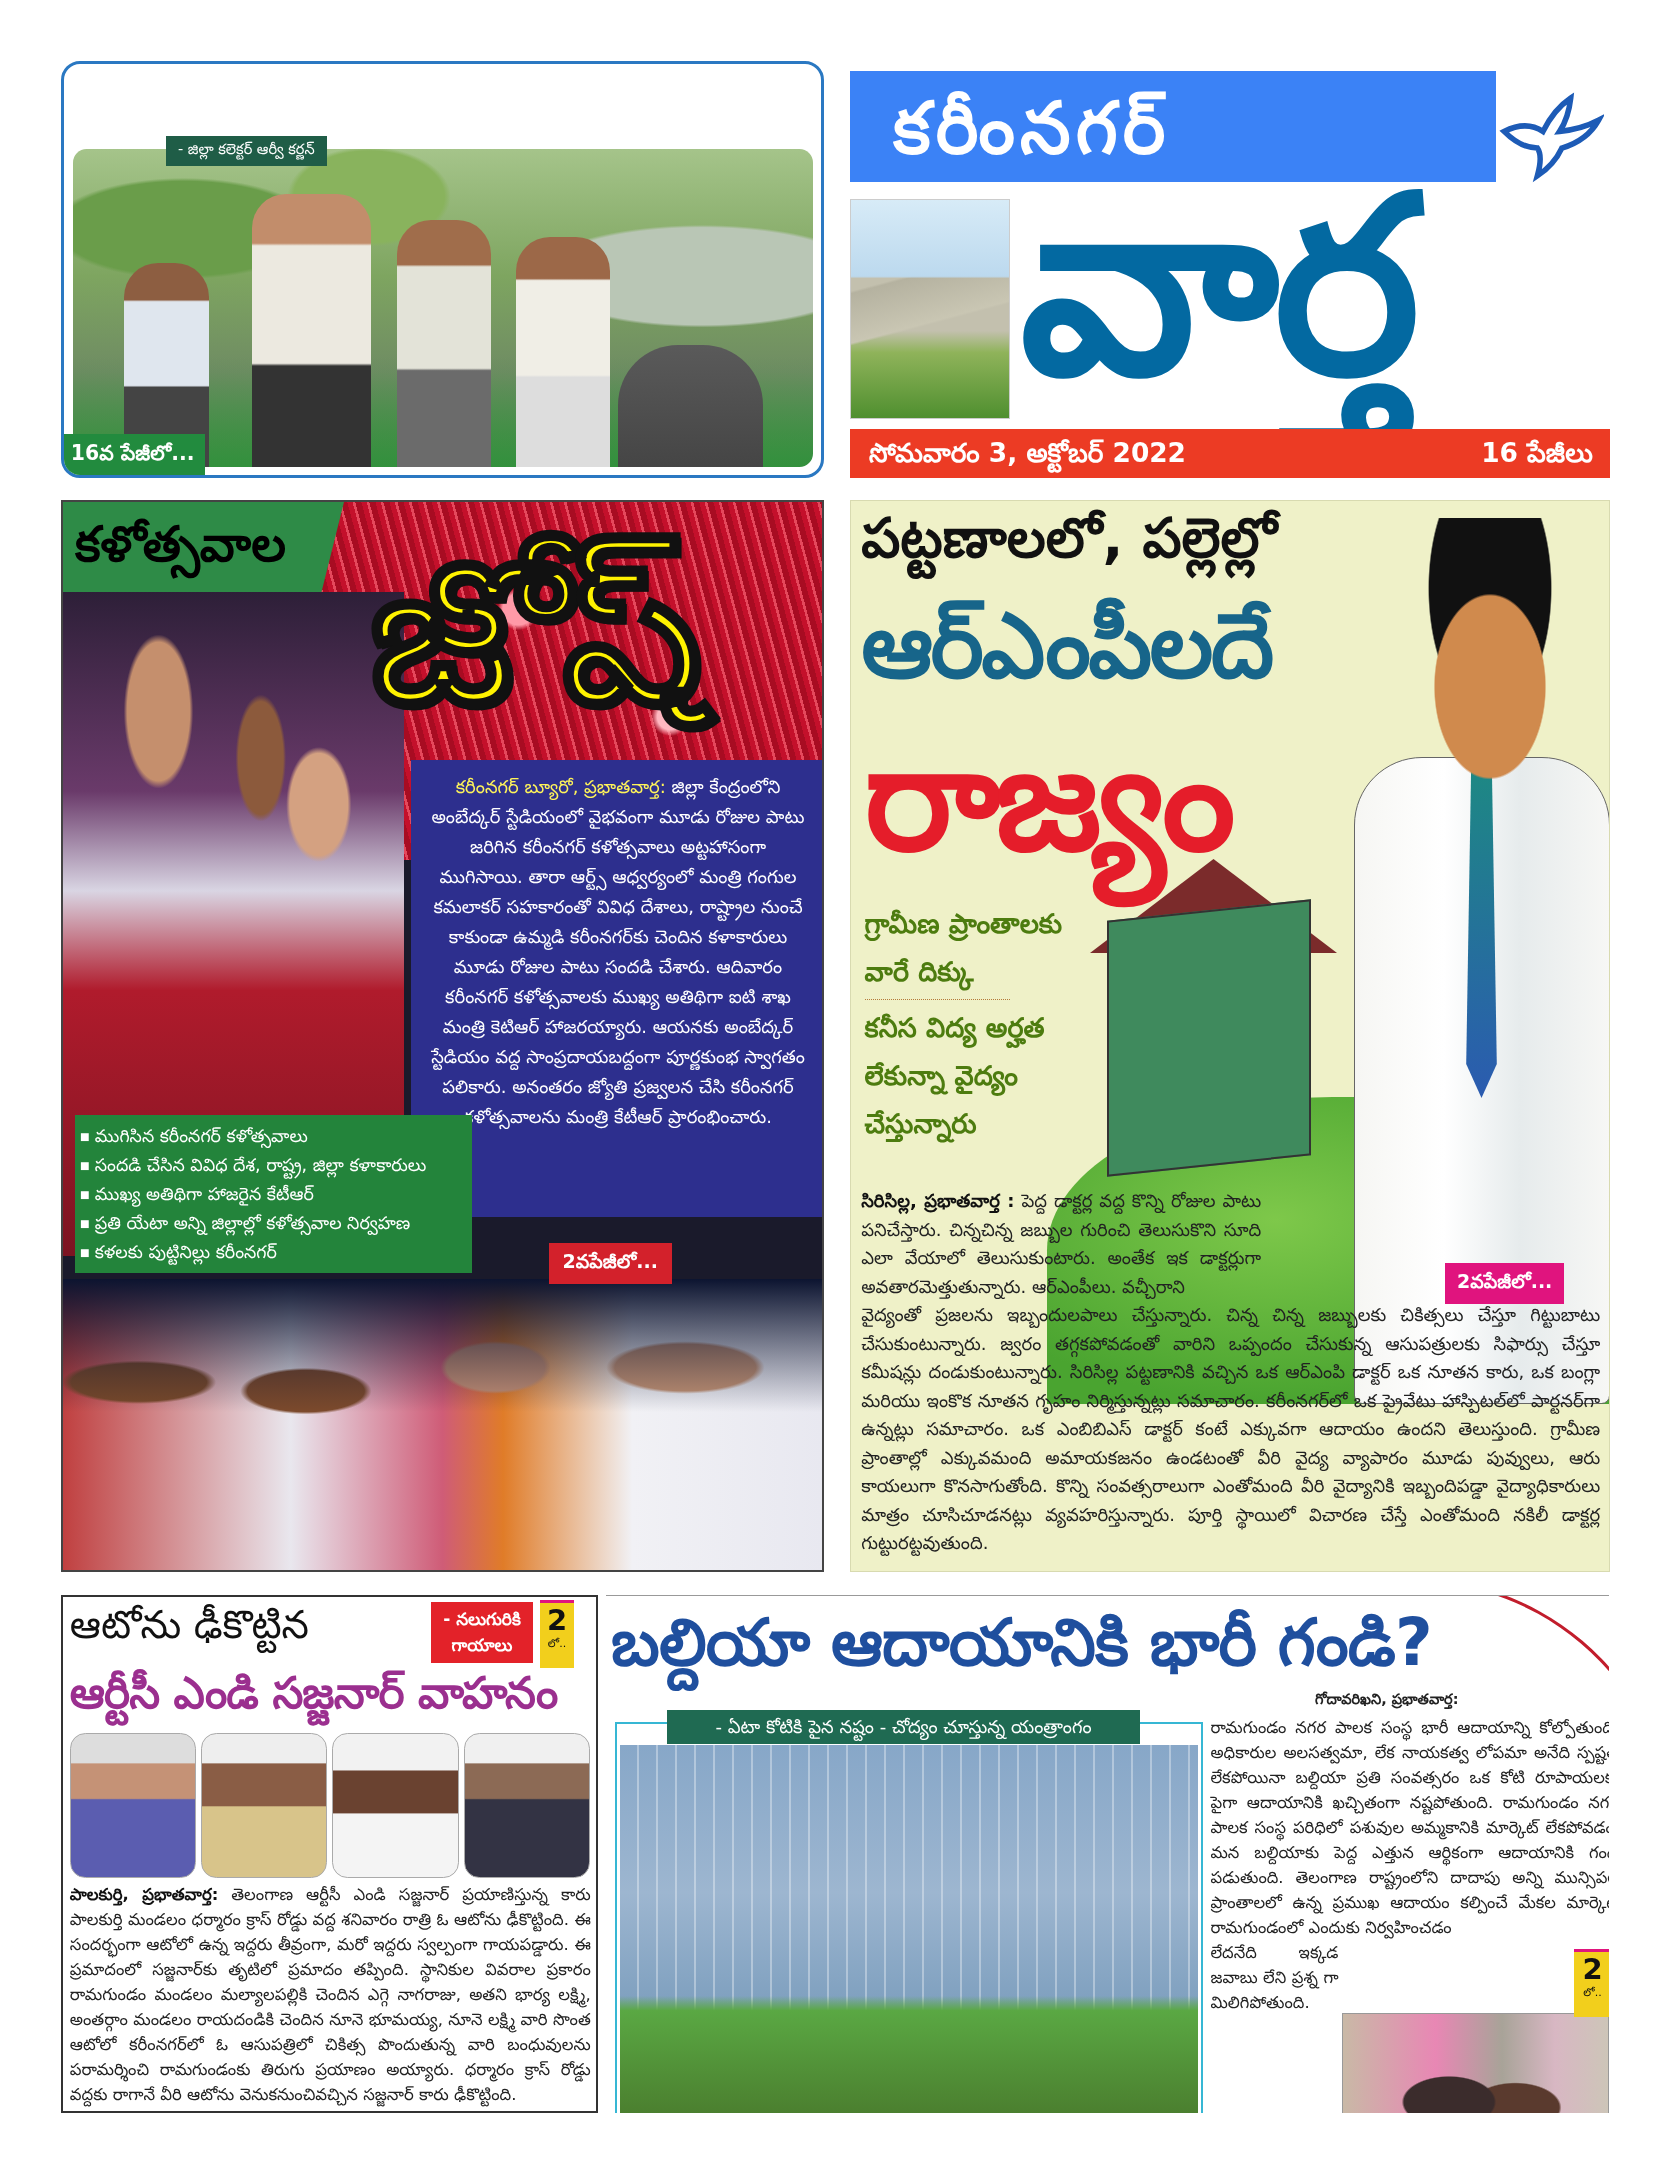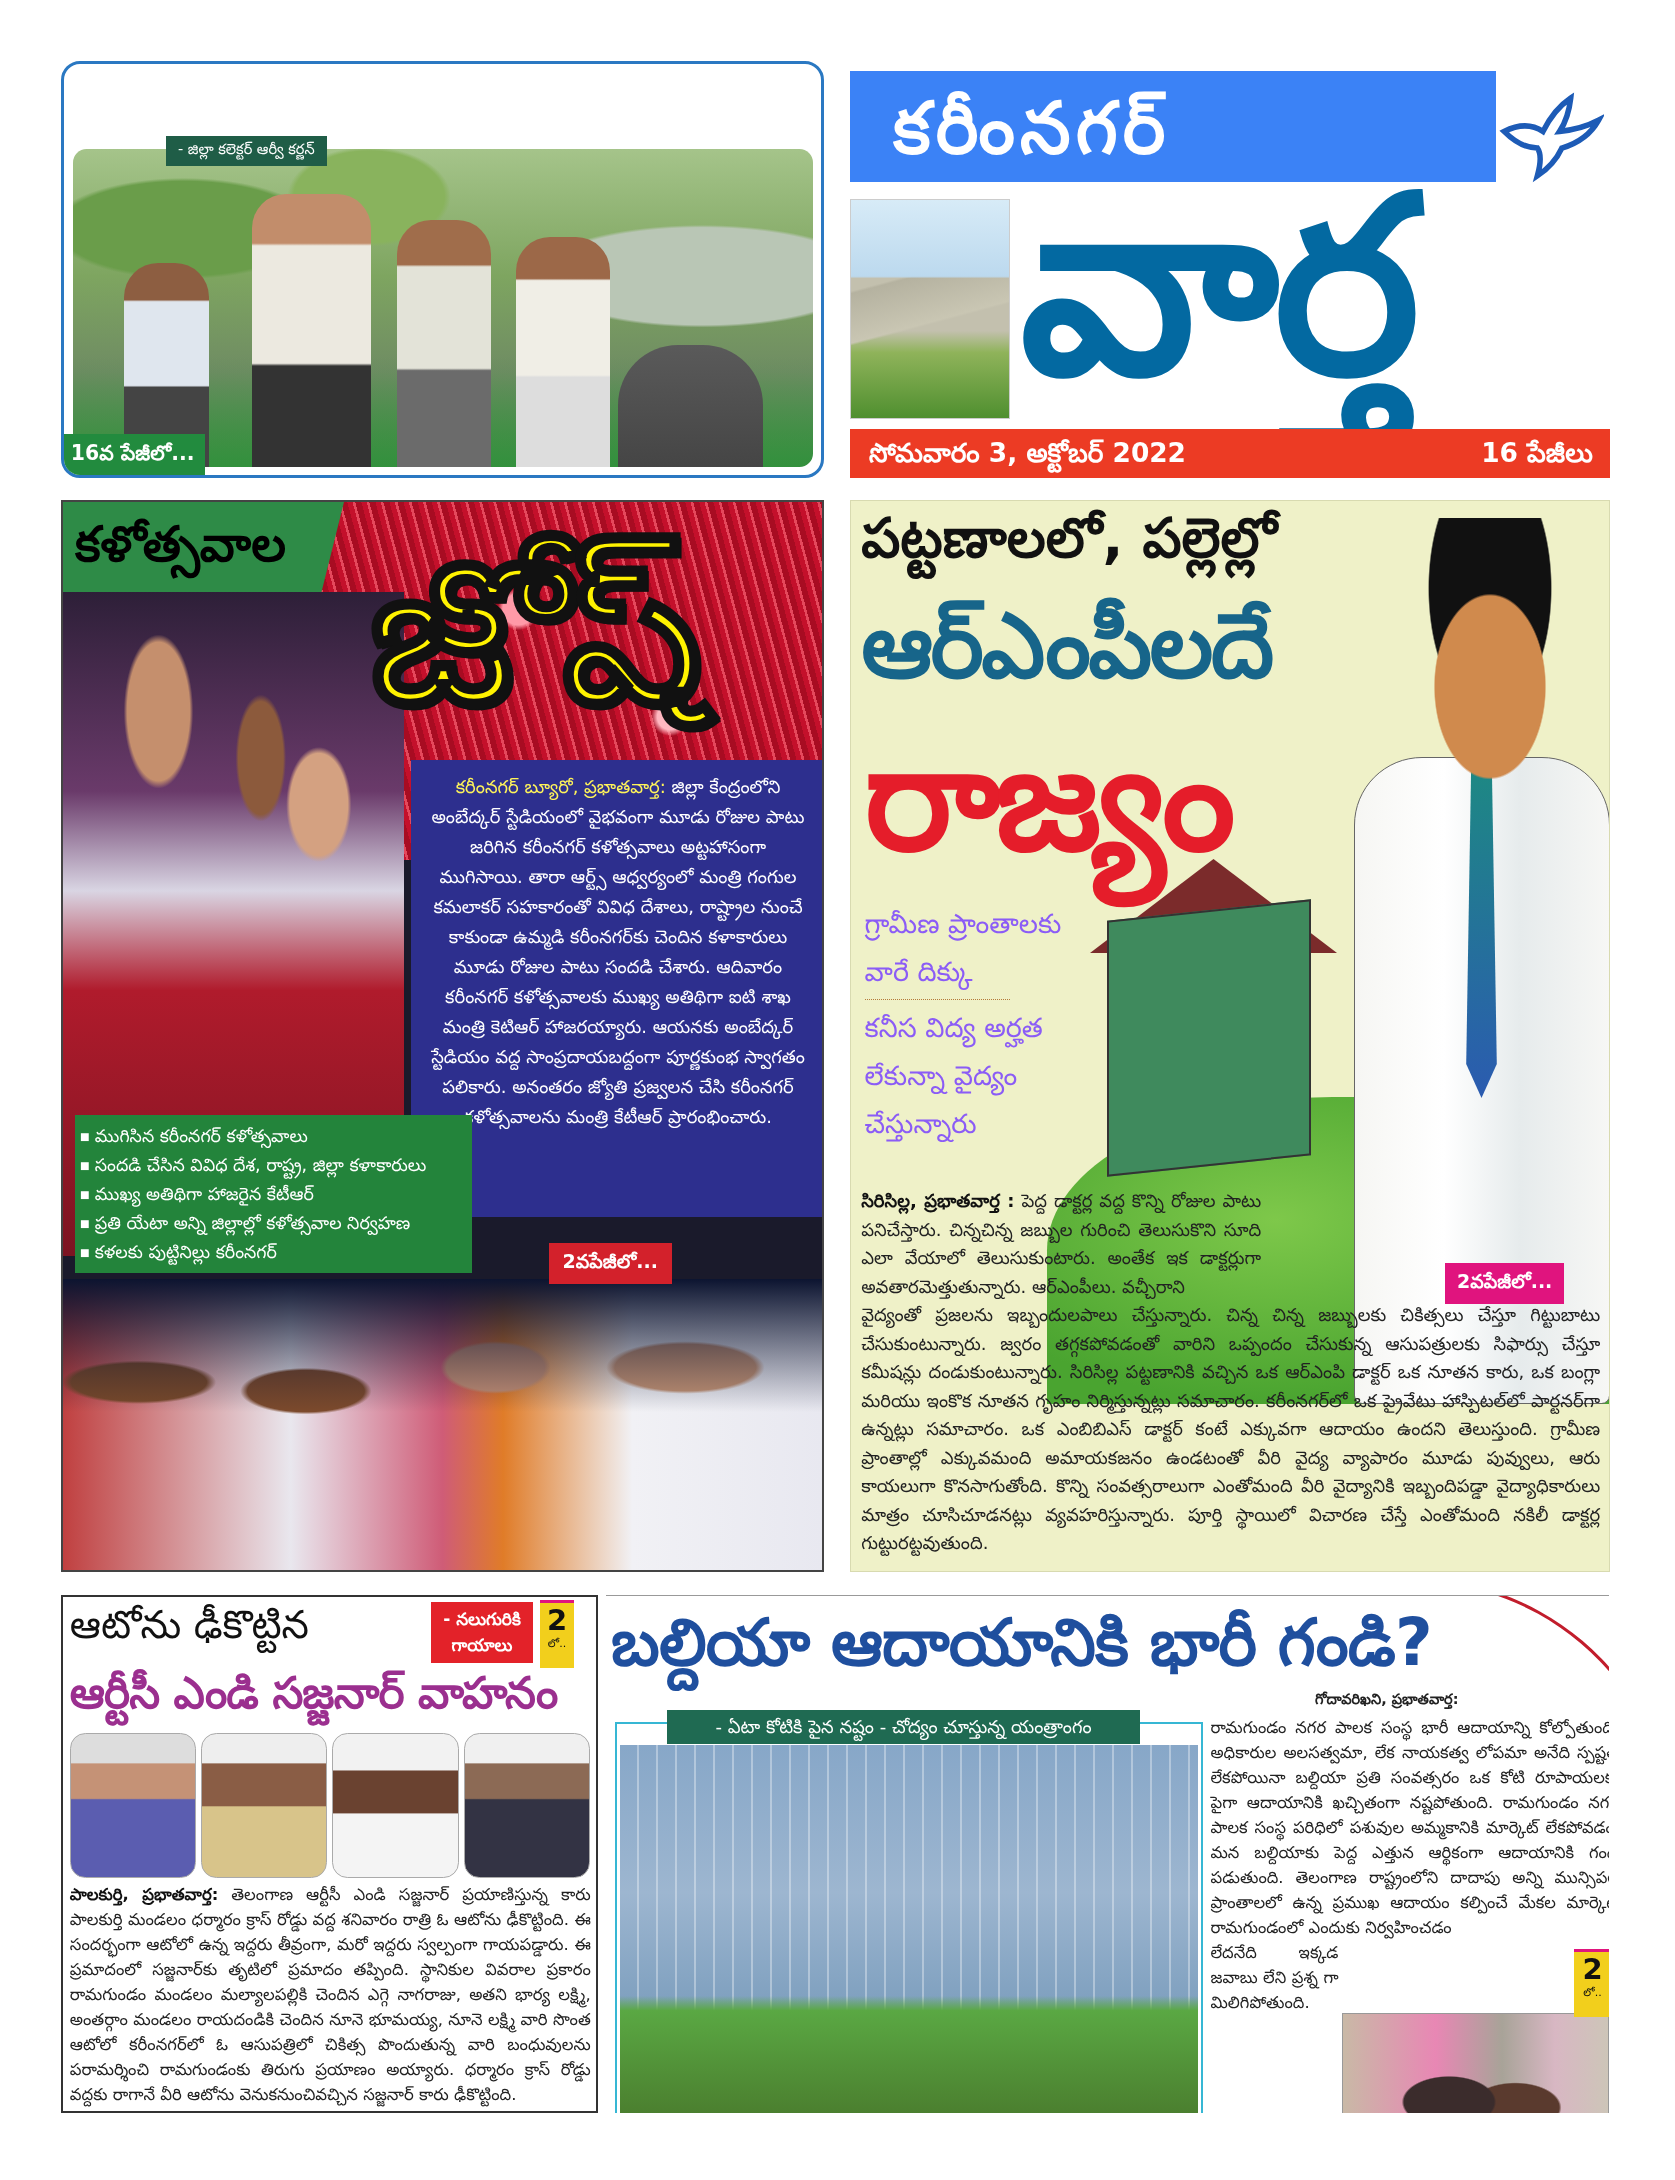--- a/index.html
+++ b/index.html
@@ -71,21 +71,21 @@
       radial-gradient(ellipse at 57% 30%, #c79277 0 8%, transparent 9%),
       radial-gradient(ellipse at 82% 30%, #c89676 0 8%, transparent 9%),
       linear-gradient(90deg, #c04040 0%, #e9e7ee 30%, #cf5c77 50%, #e07c28 58%, #f1f1f5 75%, #e8e8f0 100%); }
   #kalo .photo2::before { content: ""; position: absolute; left: 0; top: 0; width: 100%; height: 45%; background: linear-gradient(180deg, #0c1430, rgba(12,20,48,0.0)); }
 
   
   #rmp { left: 850px; top: 500px; width: 760px; height: 1072px; background: #eff1c8; border: 0.9px solid #d8dab0; overflow: hidden; }
   #rmp .kicker { position: absolute; left: 10.2px; top: 5.1px; font-size: 55px; font-weight: bold; color: #111; }
   #rmp .headline1 { position: absolute; left: 10.2px; top: 92px; font-size: 90px; font-weight: bold; color: #17658a; letter-spacing: -2.6px; }
   #rmp .headline2 { position: absolute; left: 13.6px; top: 213px; font-size: 145px; line-height: 170px; font-weight: bold; color: #e51d2a; letter-spacing: -5.1px; }
-  #rmp .sub { position: absolute; left: 13.6px; top: 399px; width: 256px; font-size: 27px; line-height: 48px; color: #8b5cf6; font-weight: normal; }
+  #rmp .sub { position: absolute; left: 13.6px; top: 399px; width: 256px; font-size: 27px; line-height: 48px; color: #4d7c0f; font-weight: bold; }
   #rmp .sub .sep { border-top: 1.7px dotted #b57b3a; width: 145px; height: 0.9px; margin: 3.4px 0 3.4px; }
   #rmp .doctor-head { position: absolute; left: 537px; top: 17px; width: 204px; height: 281px; background: radial-gradient(ellipse at 50% 60%, #d08a4d 0 38%, transparent 39%), radial-gradient(ellipse at 50% 25%, #111 0 42%, transparent 43%); }
   #rmp .coat { position: absolute; left: 503px; top: 256px; width: 256px; height: 647px; background: linear-gradient(90deg, #f6f6f3 0%, #ffffff 35%, #e6ebec 65%, #f7f7f5 100%); border-radius: 68px 68px 8.5px 8.5px; border: 1.7px solid #666; }
   #rmp .tie { position: absolute; left: 605px; top: 256px; width: 51px; height: 341px; background: linear-gradient(180deg,#1d8a82,#2b5bb0); clip-path: polygon(30% 0, 70% 0, 80% 90%, 50% 100%, 20% 90%); }
   #rmp .house { position: absolute; left: 256px; top: 409px; width: 204px; height: 256px; background: #3f8a5d; border: 2.6px solid #333; transform: skewY(-6deg); }
   #rmp .roof { position: absolute; left: 239px; top: 358px; width: 247px; height: 94px; background: #7b2b2b; clip-path: polygon(50% 0, 100% 100%, 0 100%); }
   #rmp .grass { position: absolute; left: 196px; top: 596px; width: 571px; height: 307px; border-radius: 50% 45% 0 0; background: radial-gradient(ellipse at 40% 40%, #7ec84a, #4aa430 70%); }
   #rmp .jump3 { position: absolute; left: 594px; top: 762px; background: #e0147e; color: #fff; font-size: 19px; font-weight: bold; padding: 6.8px 12px; z-index: 3; }
   #rmp .body { position: absolute; left: 10.2px; top: 686px; width: 739px; font-size: 18px; line-height: 28.5px; color: #222; text-align: justify; z-index: 2; }
   #rmp .body .lead { display: block; width: 400px; }

